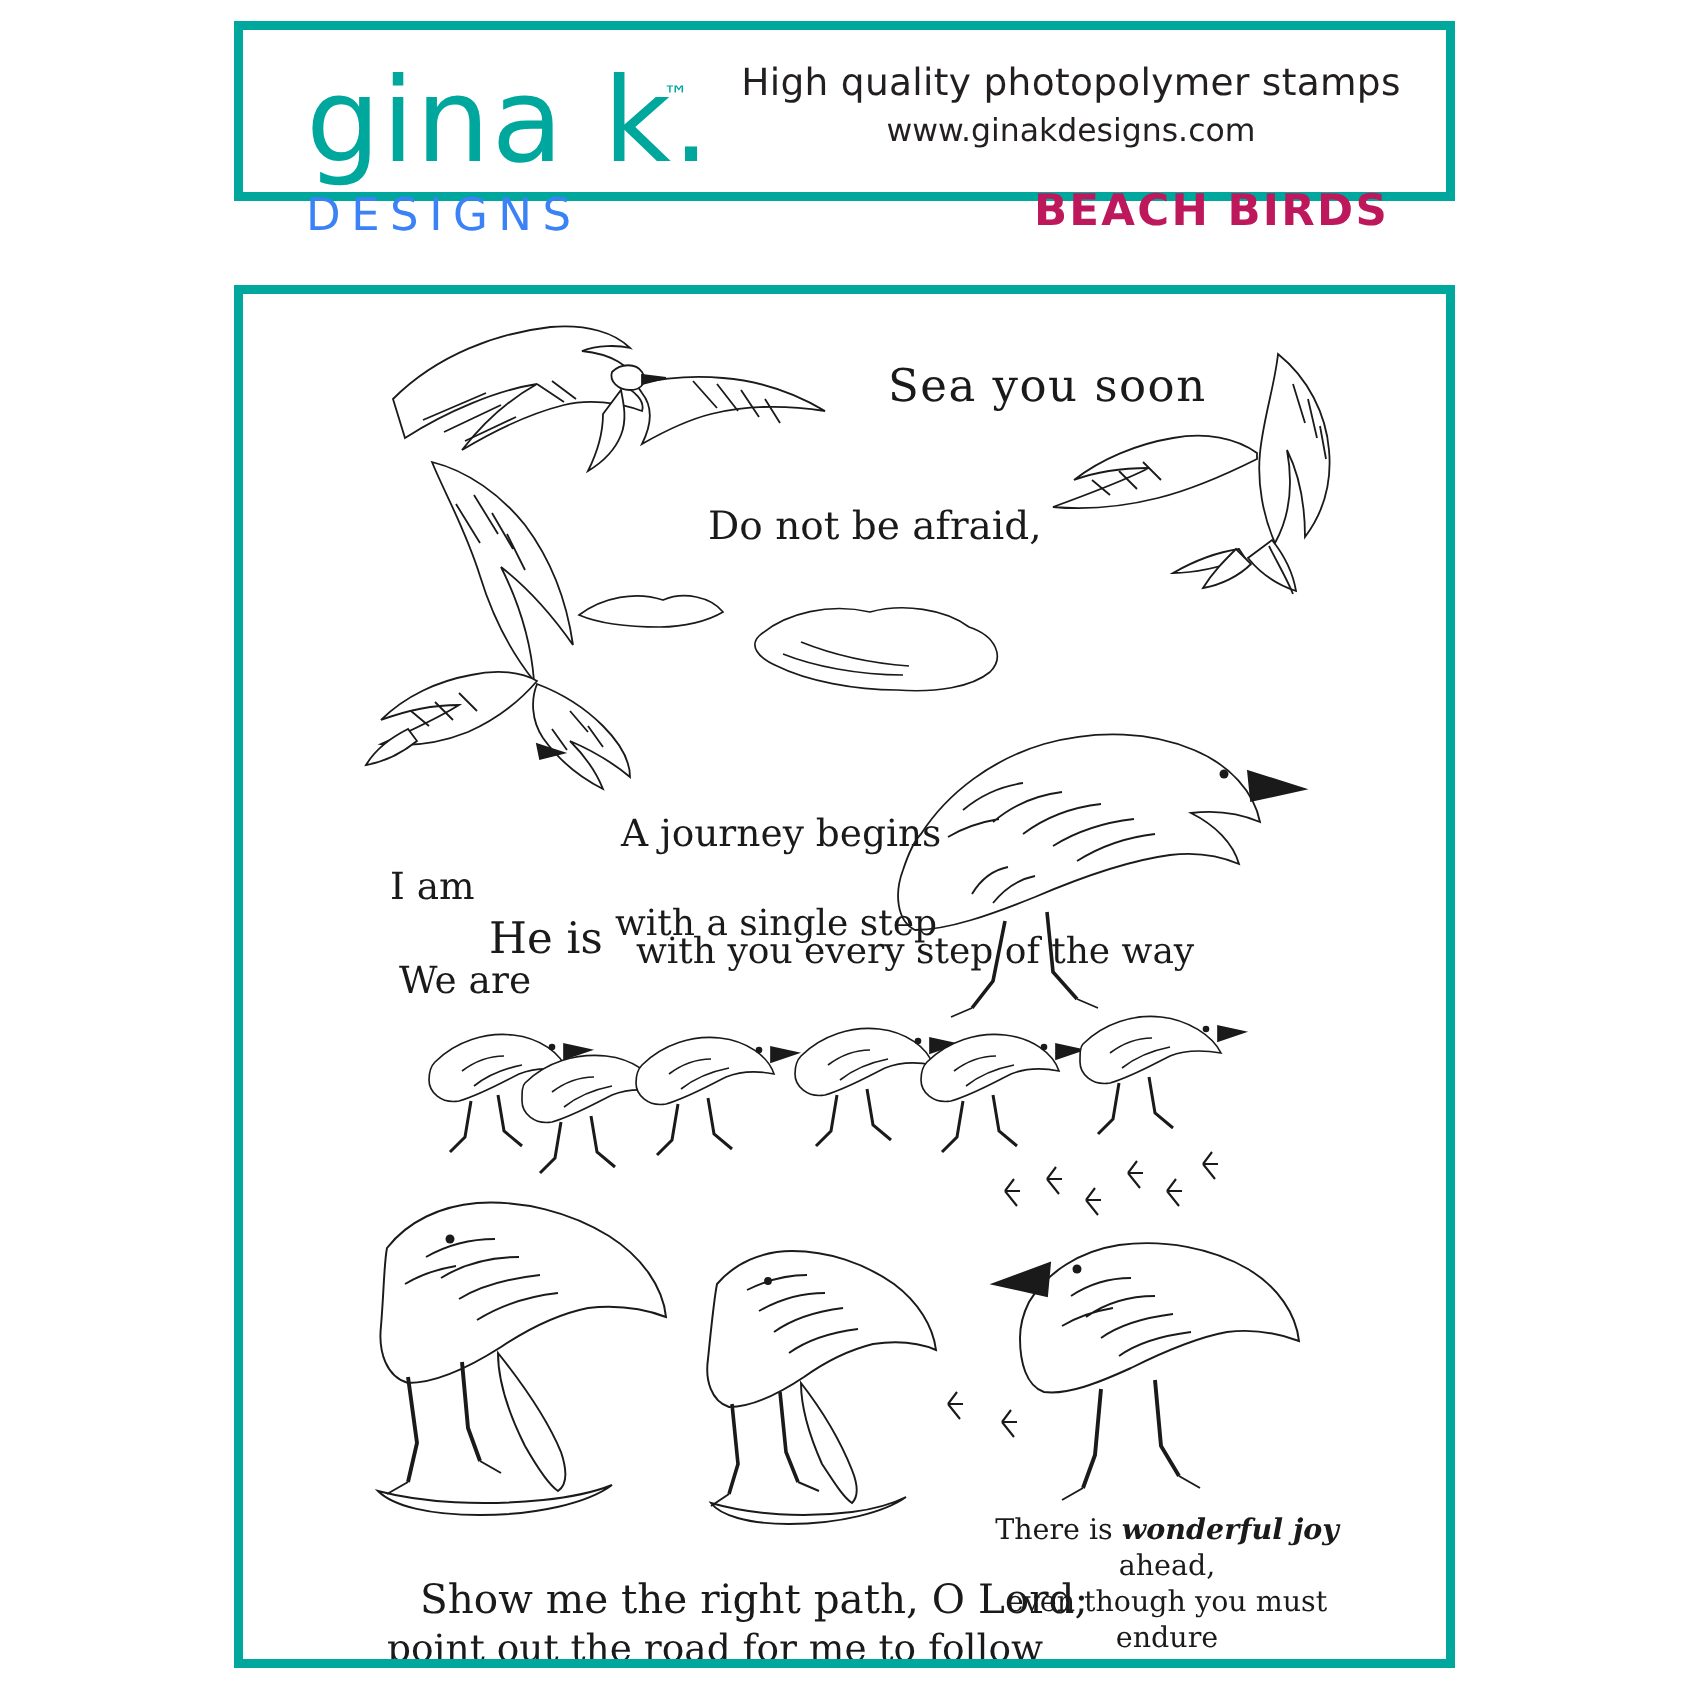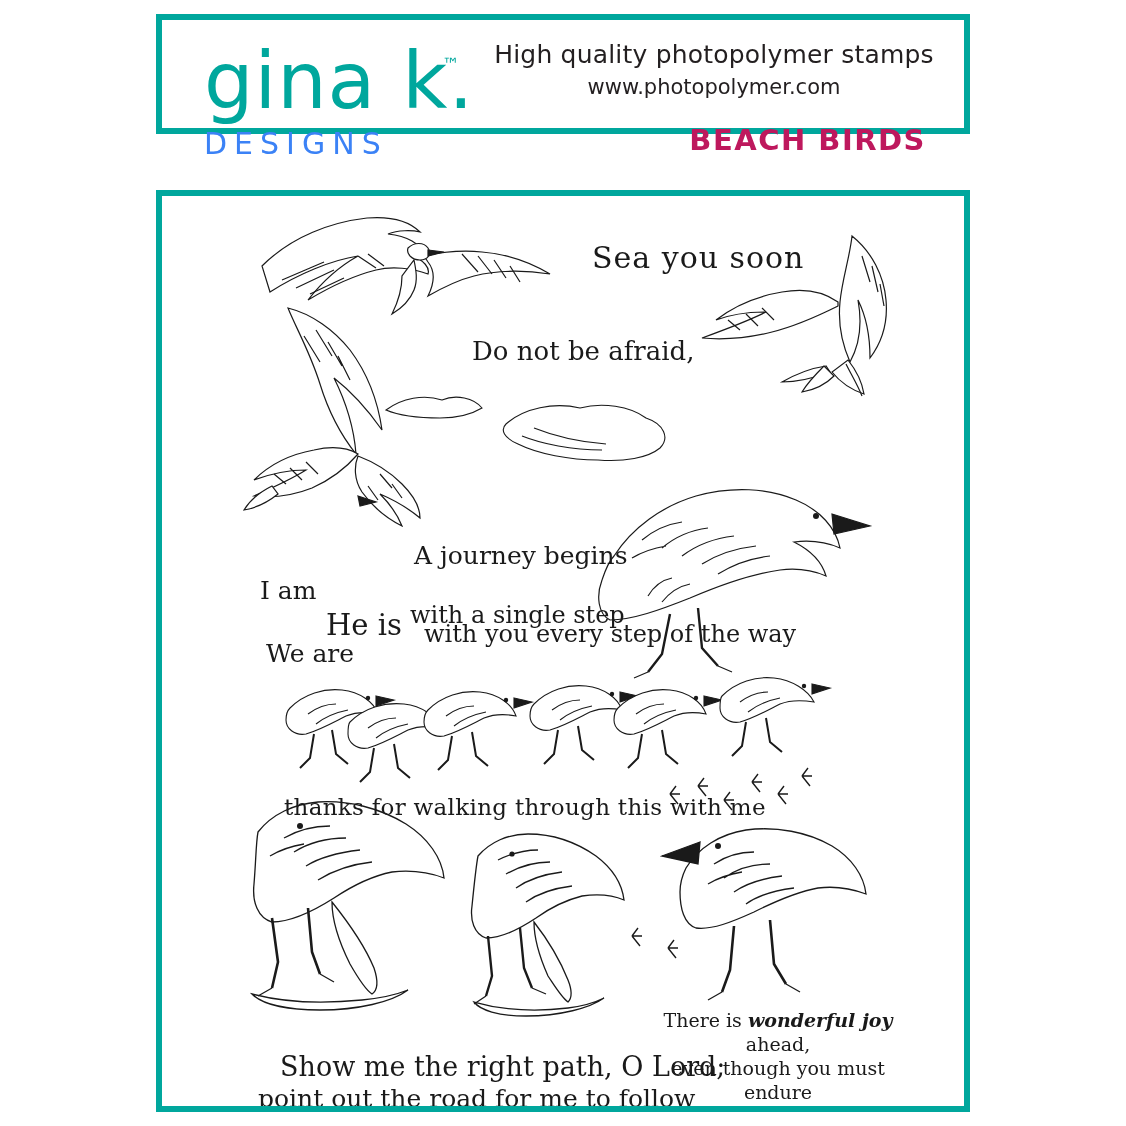--- a/index.html
+++ b/index.html
@@ -203,21 +203,21 @@
   <div class="header-box">
 
     <div class="brand">
       <div class="brand-main">gina k.</div>
       <div class="brand-tm">™</div>
       <div class="brand-sub">DESIGNS</div>
     </div>
 
     <div class="header-right">
       <div class="tagline">High quality photopolymer stamps</div>
-      <div class="website">www.photopolymer.com</div>
+      <div class="website">www.ginakdesigns.com</div>
       <div class="set-name">BEACH BIRDS</div>
     </div>
 
   </div>
 
   <div class="panel">
 
     <svg class="stamp-art" viewBox="0 0 802 910">
       <g fill="#1a1a1a" stroke="#1a1a1a">
 
@@ -434,21 +434,20 @@
     </svg>
 
     <div class="sent script s-sea-you-soon">Sea you soon</div>
     <div class="sent serif s-donot">Do not be afraid,</div>
     <div class="sent serif s-journey">A journey begins</div>
     <div class="sent script s-single">with a single step</div>
     <div class="sent script s-iam">I am</div>
     <div class="sent script s-heis">He is</div>
     <div class="sent script s-weare">We are</div>
     <div class="sent serif s-withyou">with you every step of the way</div>
-    <div class="sent script s-thanks">thanks for walking through this with me</div>
     <div class="sent serif s-showme">Show me the right path, O Lord;</div>
     <div class="sent script s-pointout">point out the road for me to follow</div>
 
     <div class="s-joy-block">
       <span>There is </span><b>wonderful joy</b><span> ahead,</span><br>
       <span>even though you must endure</span><br>
       <span>many trials for a little while.</span><br>
       <br>
       
     </div>

